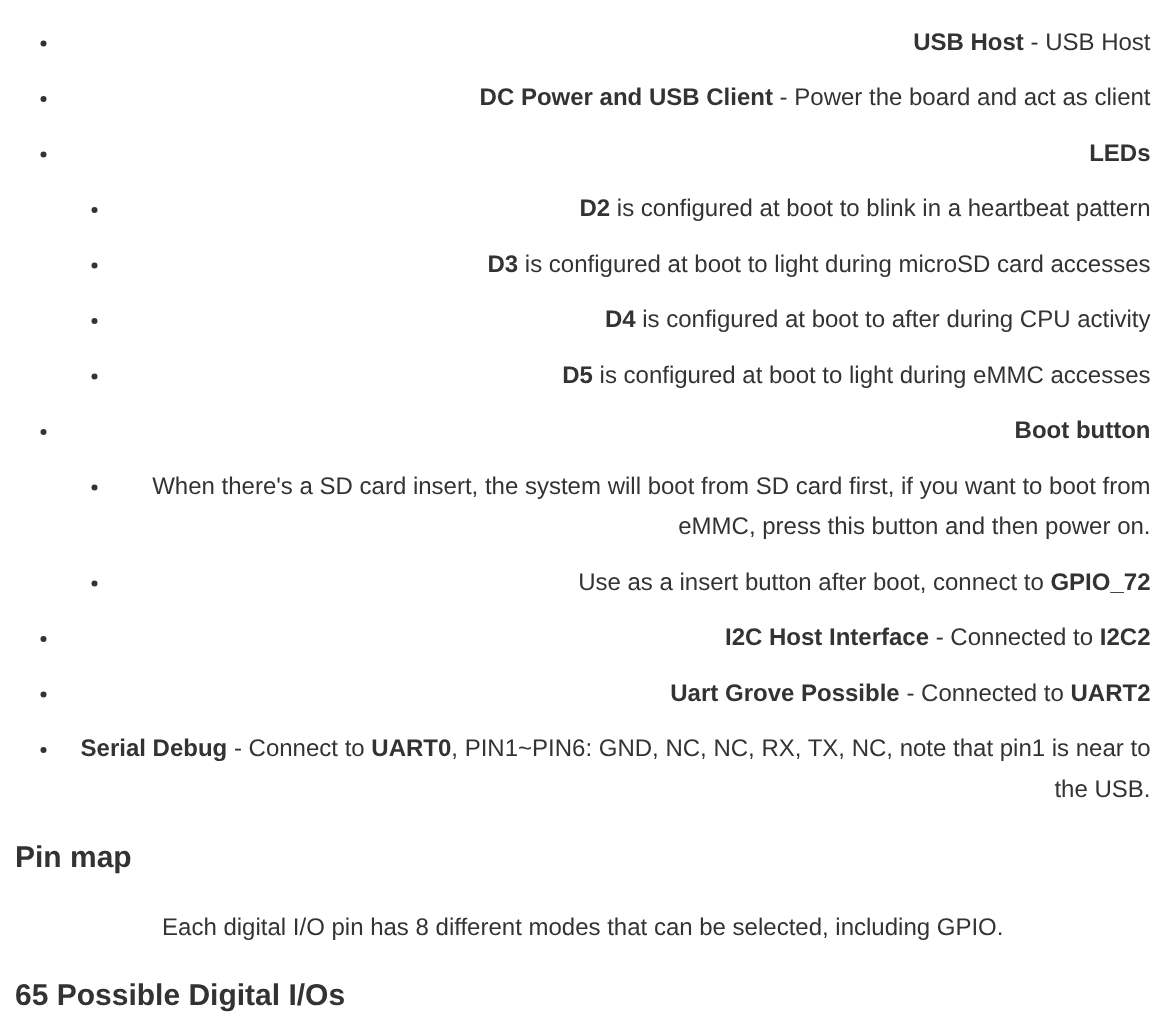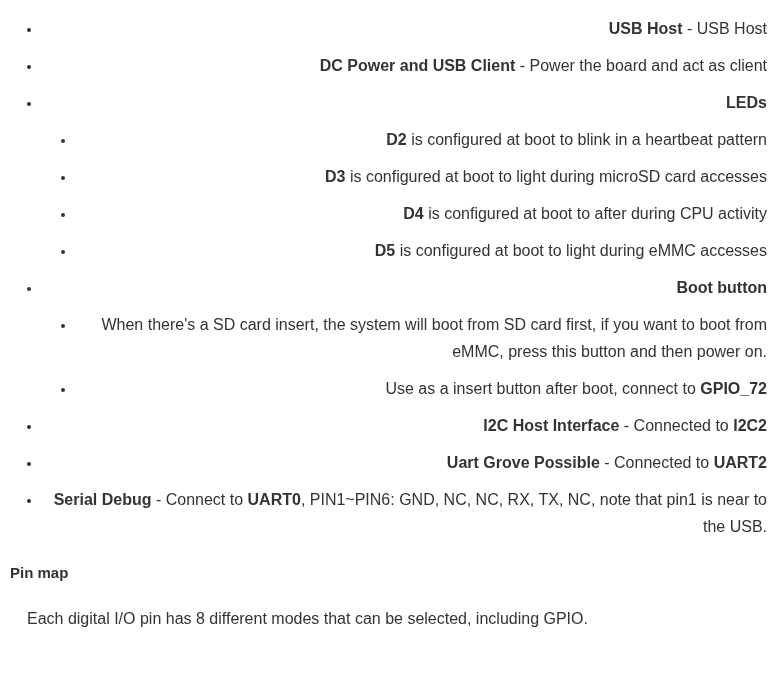--- a/index.html
+++ b/index.html
@@ -26,29 +26,30 @@
     text-align: right;
   }
   ul.level2 {
     margin: 10px 0 0 0;
     padding-left: 34px;
     list-style-type: disc;
   }
   li + li { margin-top: 10px; }
   li::marker { color: #333333; font-size: 14px; }
   h4.doc-heading {
-    font-size: 15px;
+    font-size: 20px;
     font-weight: 700;
     line-height: 27px;
     margin: 19px 0;
     color: #333333;
   }
   p.doc-paragraph {
-    margin: 19px 17px;
+    margin: 19px 4px;
     line-height: 27px;
+    text-align: center;
   }
 </style>
 </head>
 <body>
 
 <main>
 
   <ul class="level1">
 
     <li><strong>USB Host</strong><span> - USB Host</span></li>
@@ -76,14 +77,15 @@
     <li><strong>Uart Grove Possible</strong><span> - Connected to </span><strong>UART2</strong></li>
 
     <li><strong>Serial Debug</strong><span> - Connect to </span><strong>UART0</strong><span>, PIN1~PIN6: GND, NC, NC, RX, TX, NC, note that pin1 is near to the USB.</span></li>
 
   </ul>
 
   <h4 class="doc-heading">Pin map</h4>
 
   <p class="doc-paragraph">Each digital I/O pin has 8 different modes that can be selected, including GPIO.</p>
 
+  <h4 class="doc-heading">65 Possible Digital I/Os</h4>
 
 </main>
 
 </body></html>

